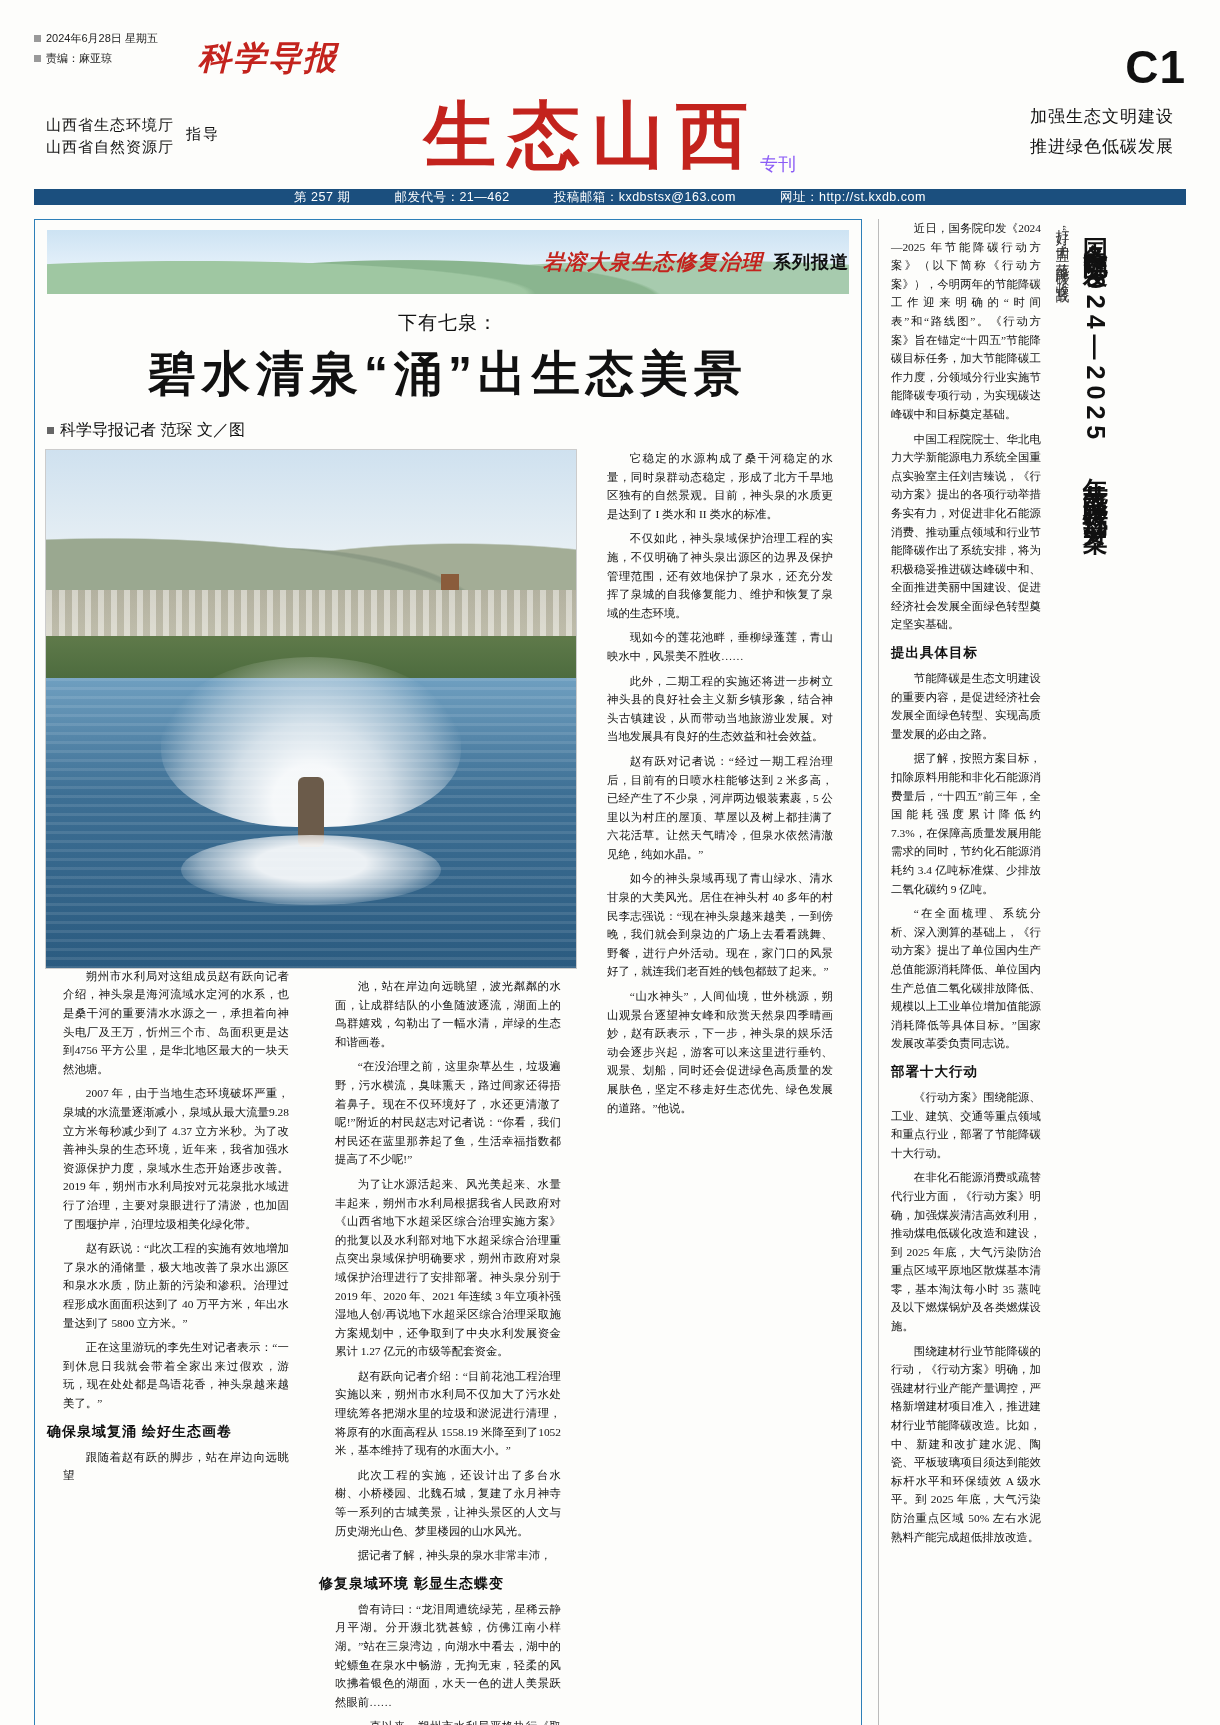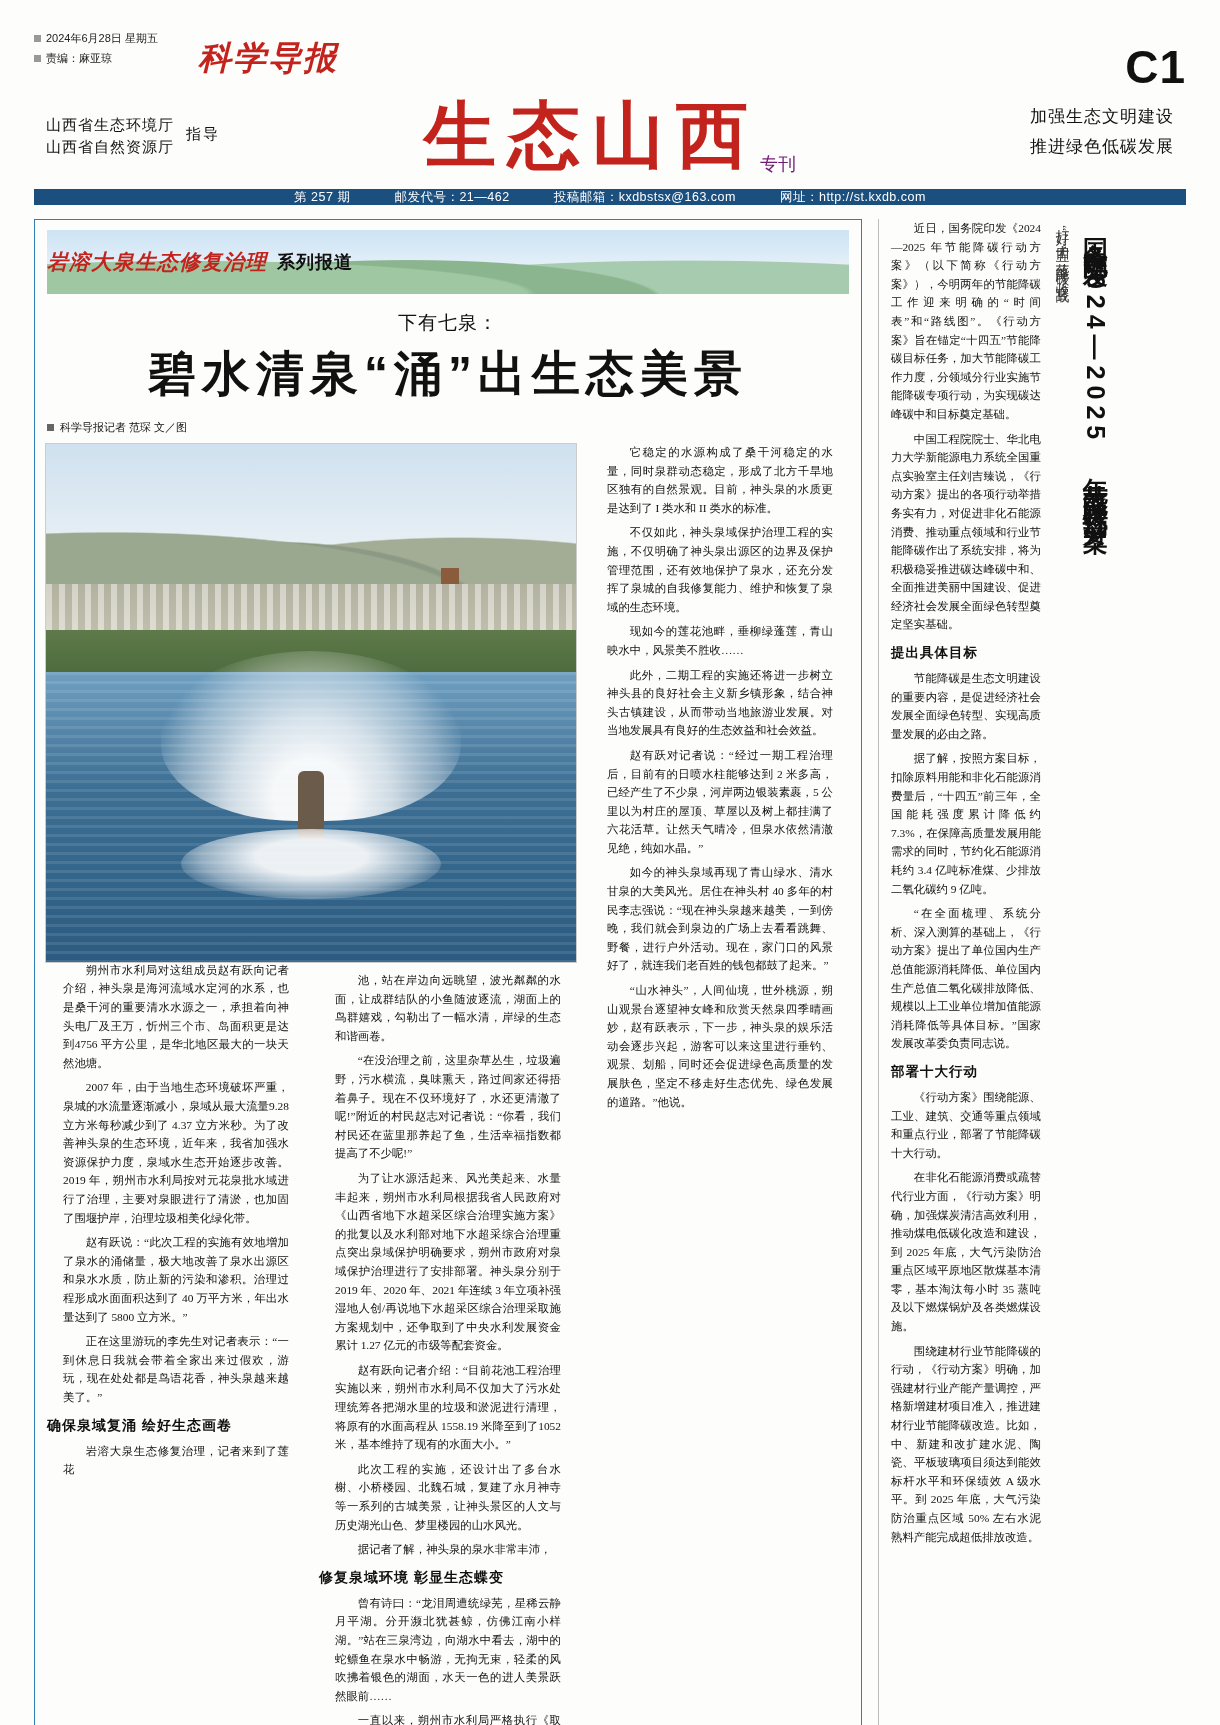--- a/index.html
+++ b/index.html
@@ -16,47 +16,47 @@
   
   .masthead { position:relative; height:165px; }
   .mh-left { position:absolute; left:0; top:10px; font-family:"Liberation Sans", sans-serif; font-size:11px; color:#222; line-height:20px; }
   .mh-left div { display:flex; align-items:center; gap:5px; }
   .mh-sq { display:inline-block; width:7px; height:7px; background:#999; }
   .mh-guide { position:absolute; left:12px; top:96px; font-size:15px; line-height:22px; font-family:"Liberation Sans", sans-serif; letter-spacing:1px; }
   .mh-guide-word { position:absolute; left:152px; top:107px; font-size:15px; font-family:"Liberation Sans", sans-serif; letter-spacing:2px; }
   .mh-logo { position:absolute; left:164px; top:18px; font-size:33px; color:#c3231d; font-family:"Liberation Serif", serif; font-weight:bold; letter-spacing:2px; font-style:italic; }
   .mh-title { position:absolute; left:0; right:0; top:70px; text-align:center; }
   .mh-title .t { font-size:72px; font-weight:bold; color:#c3231d; letter-spacing:12px; font-family:"Liberation Serif", serif; }
-  .mh-title .sub { display:inline-block; font-size:18px; color:#701a75; vertical-align:bottom; padding-bottom:8px; }
+  .mh-title .sub { display:inline-block; font-size:18px; color:#8b5cf6; vertical-align:bottom; padding-bottom:8px; }
   .mh-c1 { position:absolute; right:0; top:22px; font-size:46px; font-family:"Liberation Sans", sans-serif; font-weight:bold; letter-spacing:1px; }
   .mh-slogan { position:absolute; right:12px; top:84px; font-size:17px; line-height:30px; text-align:left; letter-spacing:1px; }
 
   .mh-bar { margin-top:6px; height:16px; background:#1b4f7e; color:#fff; display:flex; align-items:center; justify-content:center; gap:44px; font-size:12.5px; font-family:"Liberation Sans", sans-serif; letter-spacing:0.5px; }
 
   
   .content { display:flex; gap:16px; margin-top:14px; }
   .left-zone { width:830px; }
   .right-zone { width:322px; }
 
   
   .feature { border:1px solid #2e7fb8; padding:10px 12px 12px; position:relative; }
-  .banner { position:relative; height:64px; border-bottom:0; display:flex; align-items:center; justify-content:flex-start; background:linear-gradient(180deg,#cfe4f2,#eaf3fa); overflow:hidden; }
+  .banner { position:relative; height:64px; border-bottom:0; display:flex; align-items:center; justify-content:flex-end; background:linear-gradient(180deg,#cfe4f2,#eaf3fa); overflow:hidden;padding-left:46px; }
   .banner .hills { position:absolute; inset:0; background:
       radial-gradient(ellipse at 18% 100%, #9fc7a2 0 36%, transparent 37%),
       radial-gradient(ellipse at 45% 110%, #8ab58f 0 40%, transparent 41%),
       radial-gradient(ellipse at 80% 105%, #a7cbae 0 38%, transparent 39%),
       linear-gradient(180deg,#cde3f3 0%, #e9f3fb 70%, #d8e9d5 100%); }
   .banner-inner { position:relative; display:flex; align-items:center; gap:10px; z-index:2; }
   .banner-red { font-size:21px; color:#c3231d; font-weight:bold; letter-spacing:1px; font-family:"Liberation Serif", serif; font-style:italic; }
   .banner-black { font-size:18px; font-weight:bold; letter-spacing:1px; }
 
   .feat-kicker { text-align:center; font-size:19px; margin:16px 0 6px; letter-spacing:1px; }
   .feat-head { text-align:center; font-size:48px; font-weight:bold; letter-spacing:6px; margin:4px 0 14px; font-family:"Liberation Sans", sans-serif; }
 
-  .byline { font-size:11px; display:flex; align-items:center; gap:6px; margin:2px 0 8px; font-family:"Liberation Sans", sans-serif;text-align:center; }
+  .byline { font-size:16px; display:flex; align-items:center; gap:6px; margin:2px 0 8px; font-family:"Liberation Sans", sans-serif;text-align:center; }
   .byline .sq { width:7px; height:7px; background:#666; display:inline-block; }
 
   .cols3 { display:flex; gap:14px; }
   .col { width:258px; }
   .col p { font-size:11.4px; line-height:18.6px; text-align:justify; margin:0 16px 6px; text-indent:2em; }
   .col h4 { font-size:14px; margin:10px 0 7px; letter-spacing:1px; font-family:"Liberation Sans", sans-serif; font-weight:bold; }
 
   .photo { width:532px; height:520px; border:1px solid #ccc; position:relative; overflow:hidden; float:right; margin:0 0 8px 12px; }
   .photo .sky { position:absolute; left:0; right:0; top:0; height:22%; background:linear-gradient(180deg,#cfe1ef,#eaf1f5); }
   .photo .mount { position:absolute; left:0; right:0; top:13%; height:16%; background:
@@ -154,21 +154,21 @@
             <p>听，泉水潺潺，缓缓顺流而下；看，野鸭在湖面上嬉戏玩耍（闻鸭声鸣鸣，享泉水沁心……夕阳下的湖面波光潋滟，上百只的反嘴鹬在空中盘旋飞舞，黑白羽色交相辉映，如同“雪花”般翩飞飘落，这一幕幕美丽的画面发生在朔州市神头村的泉水。</p>
             <h4>守好一湖清水 共护万顷碧波</h4>
             <p>5 月 15 日，记者驾车来到神头村，站在水天一色的五花泉举边，向远处眺望，湖水澄澈透亮，青翠的芦苇随微风在湖中，秀美如画。</p>
             <p>据了解，神头泉又名神头海，曾是桑干河的发源地。多年来，这里的泉水长流不断，有着“塞上西湖”的美称。神头泉历史悠久，远近驰名，据清雍正《朔州志》记载：“神头山在州东三十五里洪涛山前，上有神篆遗址，下有七泉，即漓水也，与马邑县接壤。”神水七泉即：神头海、三泉湾、金龙地、七星海、五花泉、莲花池和磐陀流。这些泉眼在东、西神头、司马泊和新磨等 4 个村庄之间形成了多处自然湖泊。</p>
             <p>神头泉群是我省十九大岩溶泉水之一，大小泉眼有 100 多处，它们主要是因泥沙渗溢方式，水位标高在 1059~1065 米，地面标高1044~1053 米，主体构造为上升泉、全年水温可达 12℃~16℃。</p>
             <p>朔州市水利局对这组成员赵有跃向记者介绍，神头泉是海河流域水定河的水系，也是桑干河的重要清水水源之一，承担着向神头电厂及王万，忻州三个市、岛面积更是达到4756 平方公里，是华北地区最大的一块天然池塘。</p>
             <p>2007 年，由于当地生态环境破坏严重，泉城的水流量逐渐减小，泉域从最大流量9.28 立方米每秒减少到了 4.37 立方米秒。为了改善神头泉的生态环境，近年来，我省加强水资源保护力度，泉域水生态开始逐步改善。2019 年，朔州市水利局按对元花泉批水域进行了治理，主要对泉眼进行了清淤，也加固了围堰护岸，泊理垃圾相美化绿化带。</p>
             <p>赵有跃说：“此次工程的实施有效地增加了泉水的涌储量，极大地改善了泉水出源区和泉水水质，防止新的污染和渗积。治理过程形成水面面积达到了 40 万平方米，年出水量达到了 5800 立方米。”</p>
             <p>正在这里游玩的李先生对记者表示：“一到休息日我就会带着全家出来过假欢，游玩，现在处处都是鸟语花香，神头泉越来越美了。”</p>
             <h4>确保泉域复涌 绘好生态画卷</h4>
-            <p>岩溶大泉生态修复治理，记者来到了莲花</p>
+            <p>跟随着赵有跃的脚步，站在岸边向远眺望</p>
           </div>
 
           <div class="col">
             <div class="photo">
               <div class="sky"></div>
               <div class="mount"></div>
               <div class="town"></div>
               <div class="pavilion"></div>
               <div class="trees"></div>
               <div class="water"></div>

